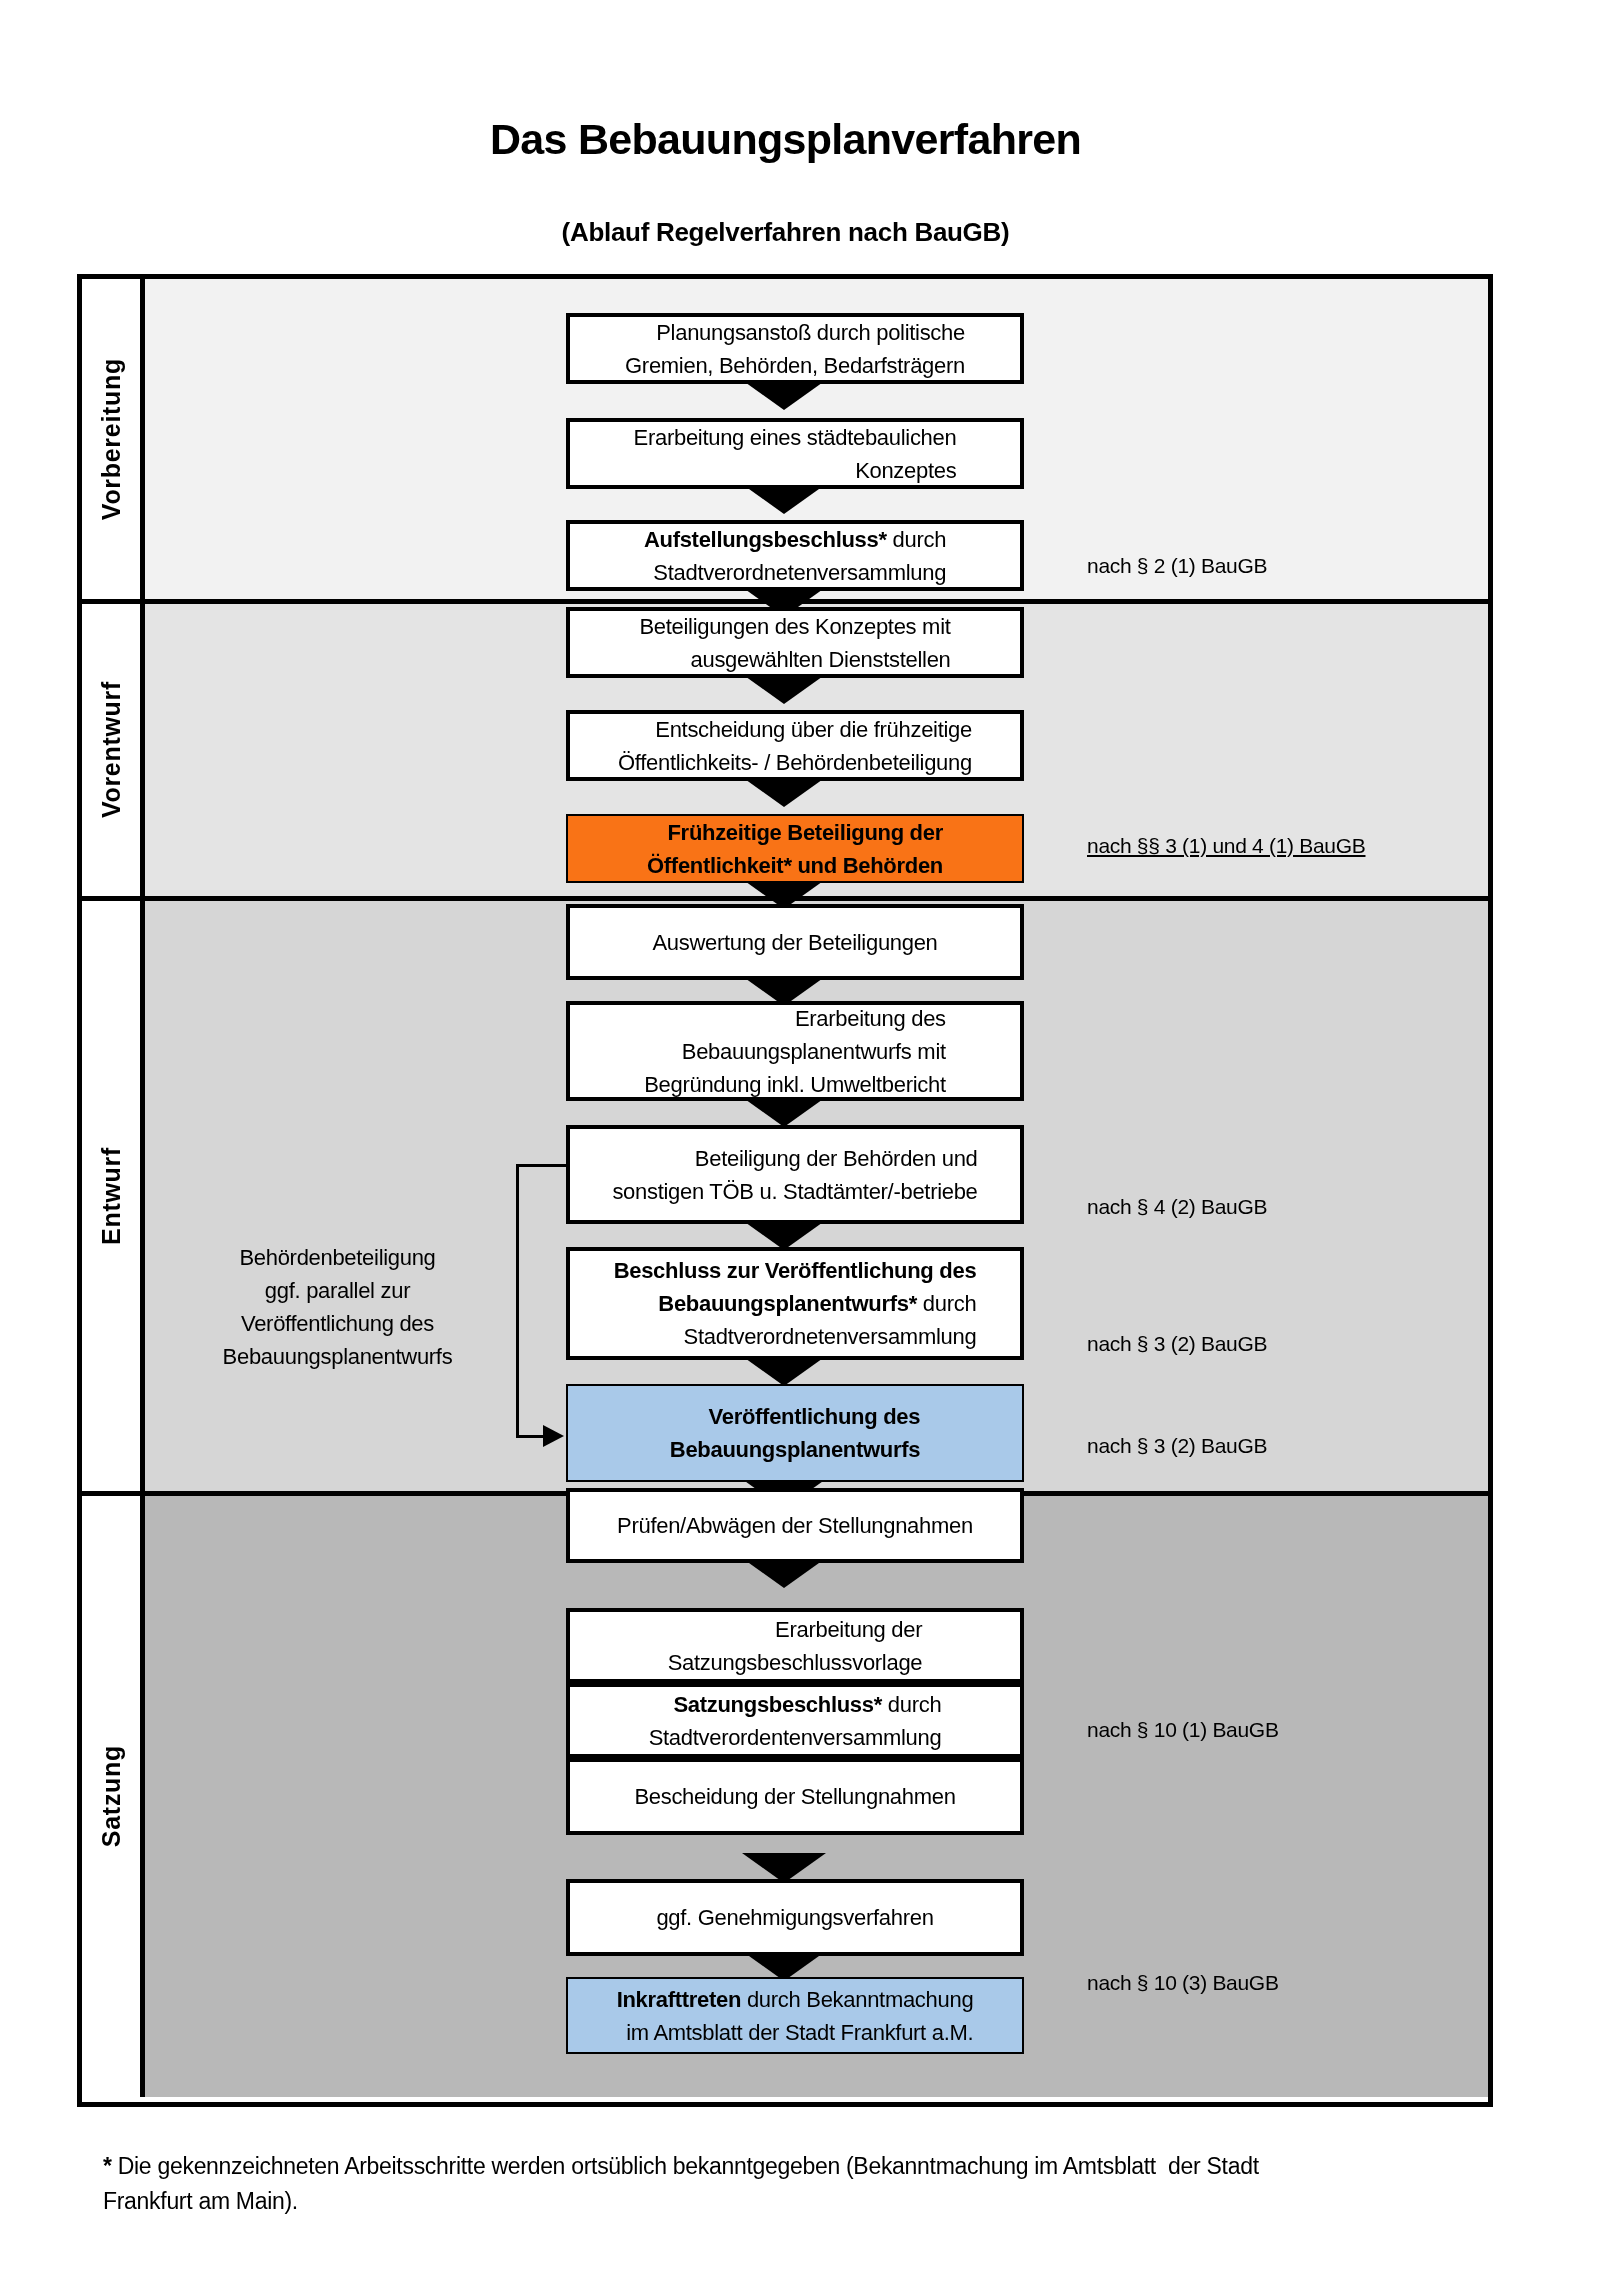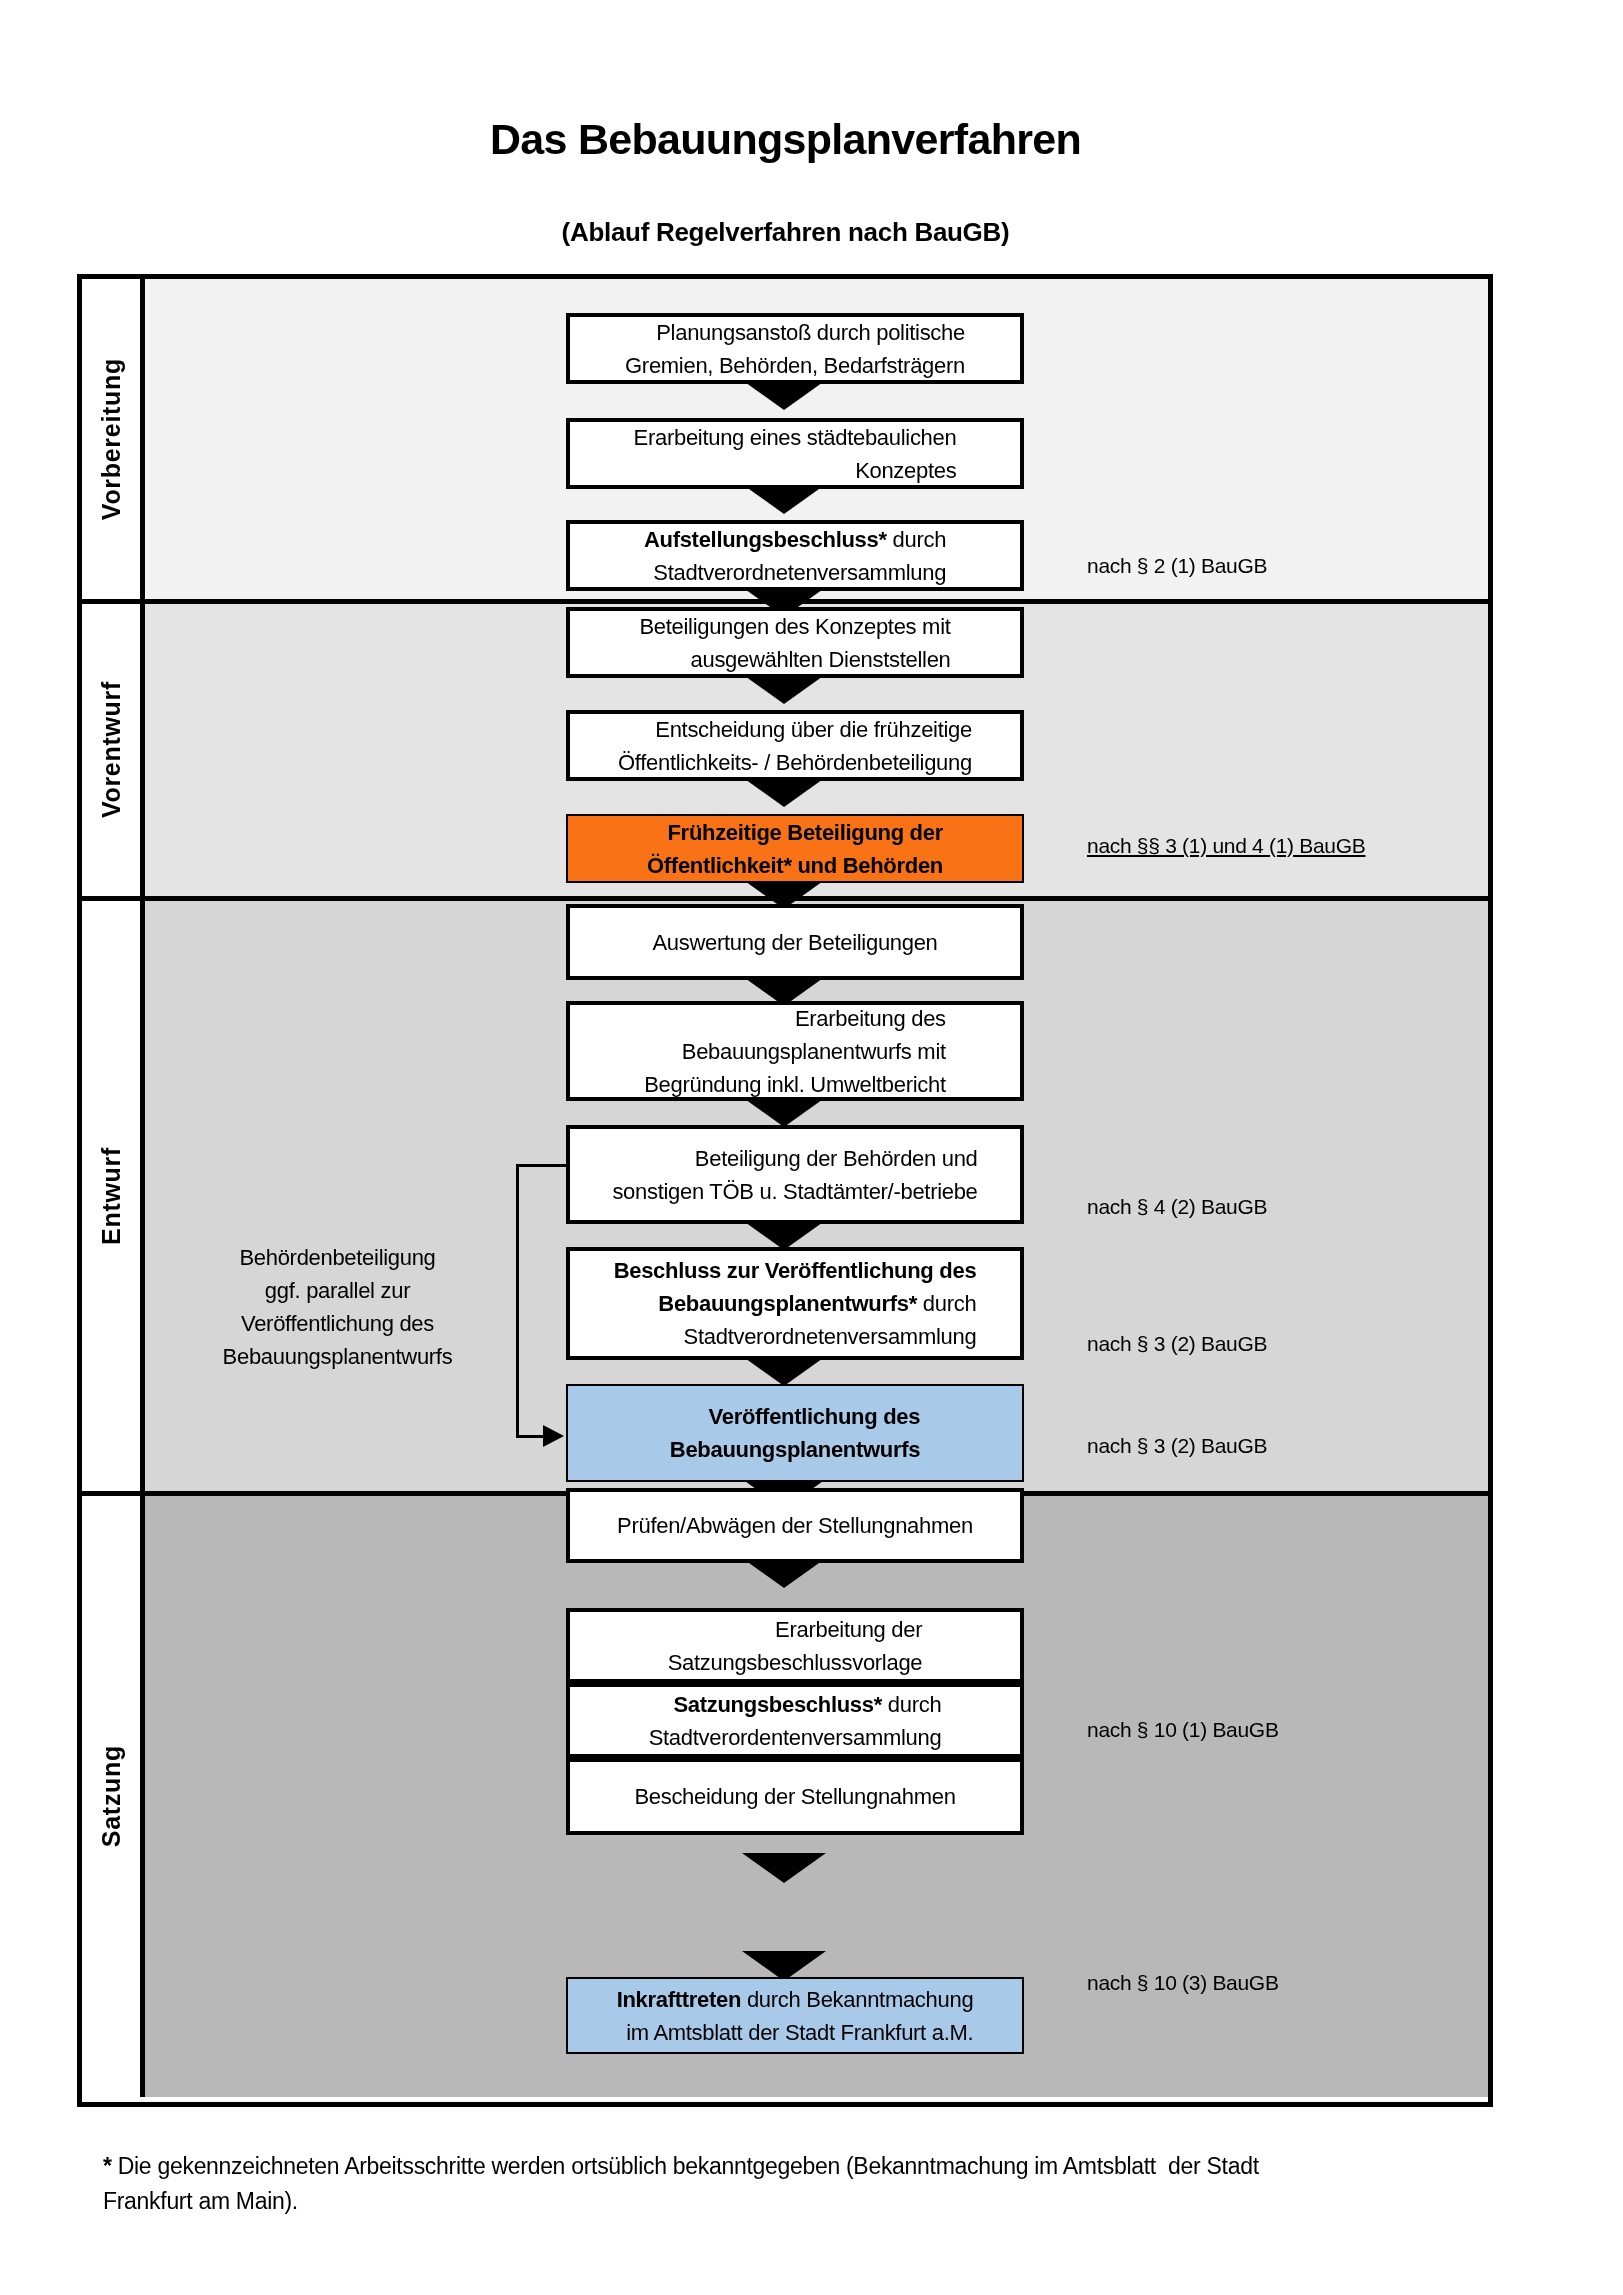--- a/index.html
+++ b/index.html
@@ -138,18 +138,19 @@
     <div class="arrow" style="top: 1558px;"></div>
     <div class="step" style="top: 1592px; height: 75px; margin-top: 16px;"><div><b></b><span>Erarbeitung der
 Satzungsbeschlussvorlage</span></div></div>
     <div class="arrow" style="top: 1657px;"></div>
     <div class="step" style="top: 1683px; height: 75px;"><div><b>Satzungsbeschluss*</b><span> durch
 Stadtverordentenversammlung</span></div></div>
     <div class="ref" style="top: 1718px;">nach § 10 (1) BauGB</div>
     <div class="arrow" style="top: 1754px;"></div>
     <div class="step" style="top: 1740px; height: 77px; margin-top: 18px;"><div><b></b><span>Bescheidung der Stellungnahmen</span></div></div>
     <div class="arrow" style="top: 1853px;"></div>
+    <div class="step" style="top: 1879px; height: 77px;"><div><b></b><span>ggf. Genehmigungsverfahren</span></div></div>
     <div class="arrow" style="top: 1951px;"></div>
     <div class="step hl" style="top: 1977px; height: 77px; background: rgb(169, 201, 233);"><div><b>Inkrafttreten</b><span> durch Bekanntmachung
 im Amtsblatt der Stadt Frankfurt a.M.</span></div></div>
     <div class="ref" style="top: 1971px;">nach § 10 (3) BauGB</div>
   </div>
 
 
 </body></html>

